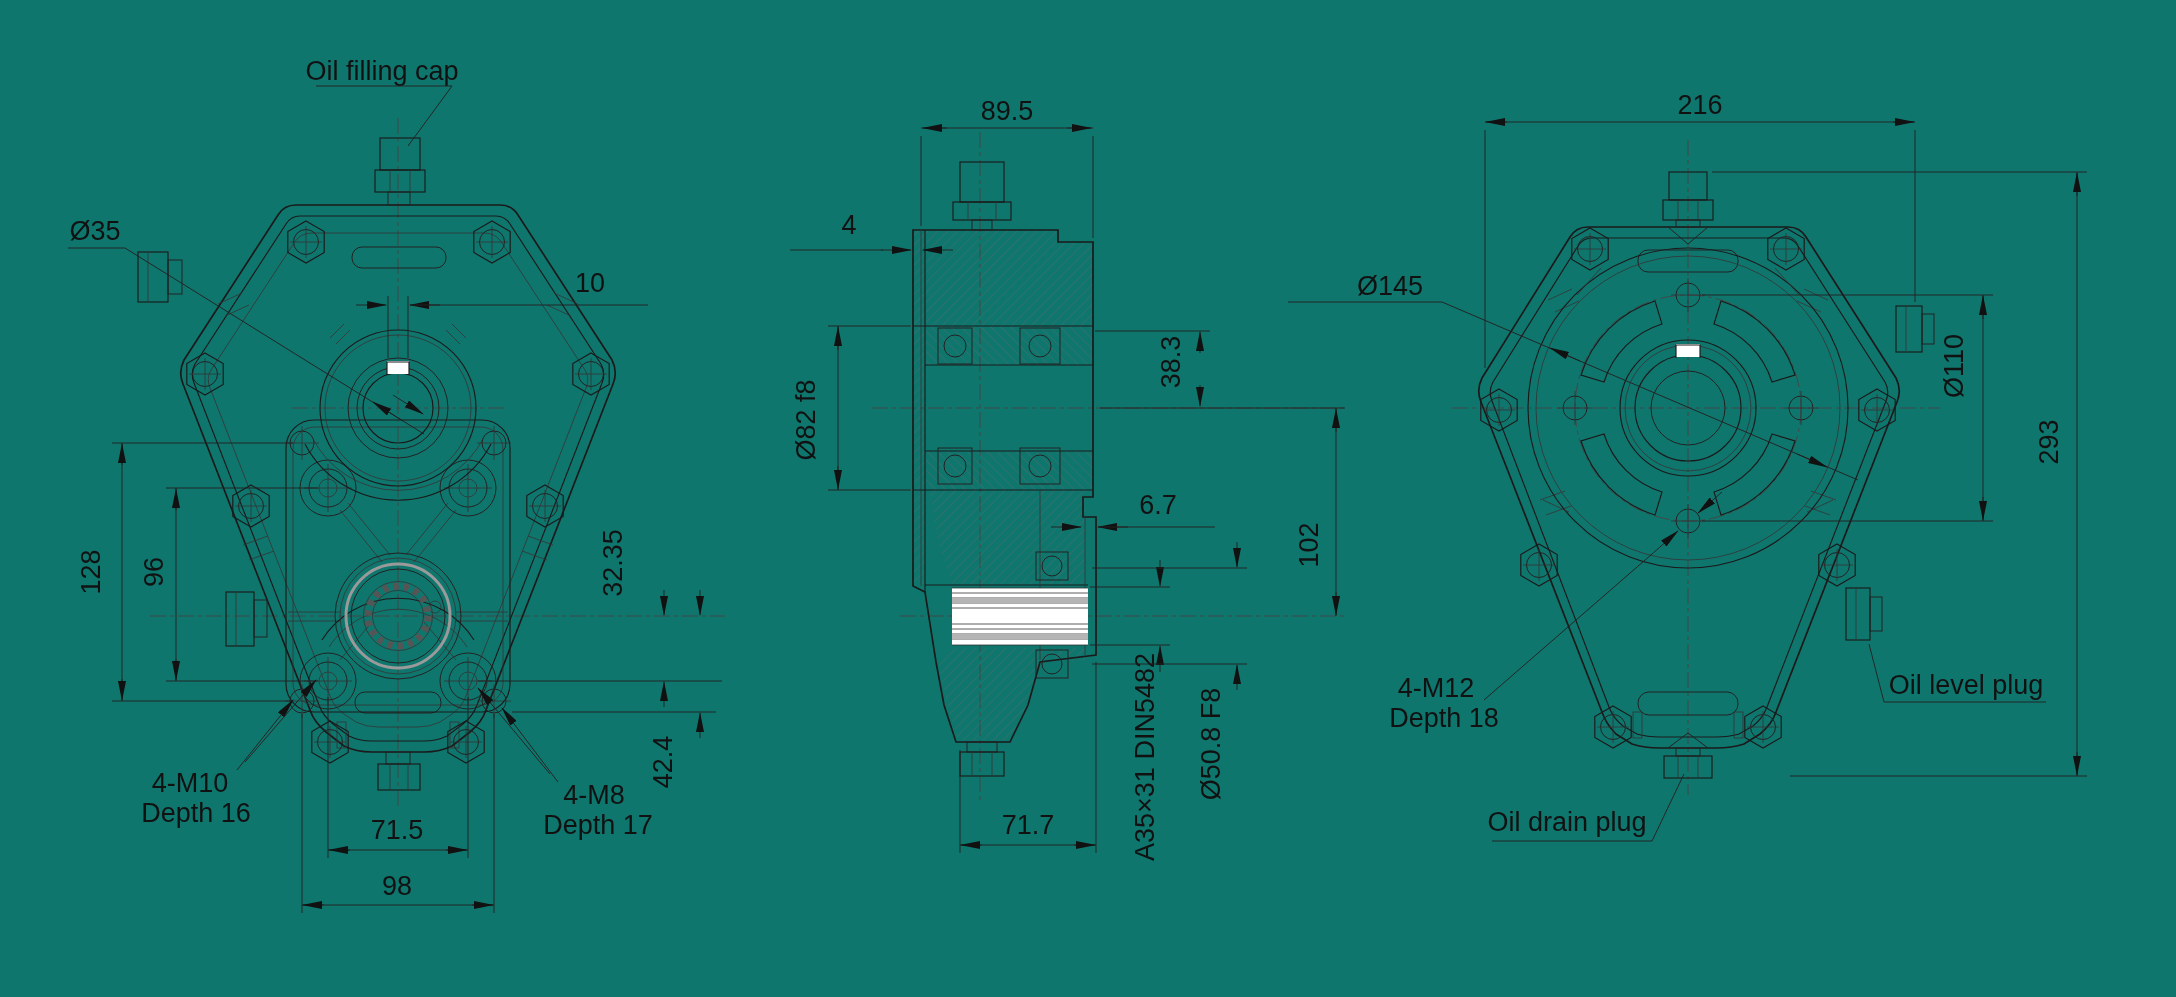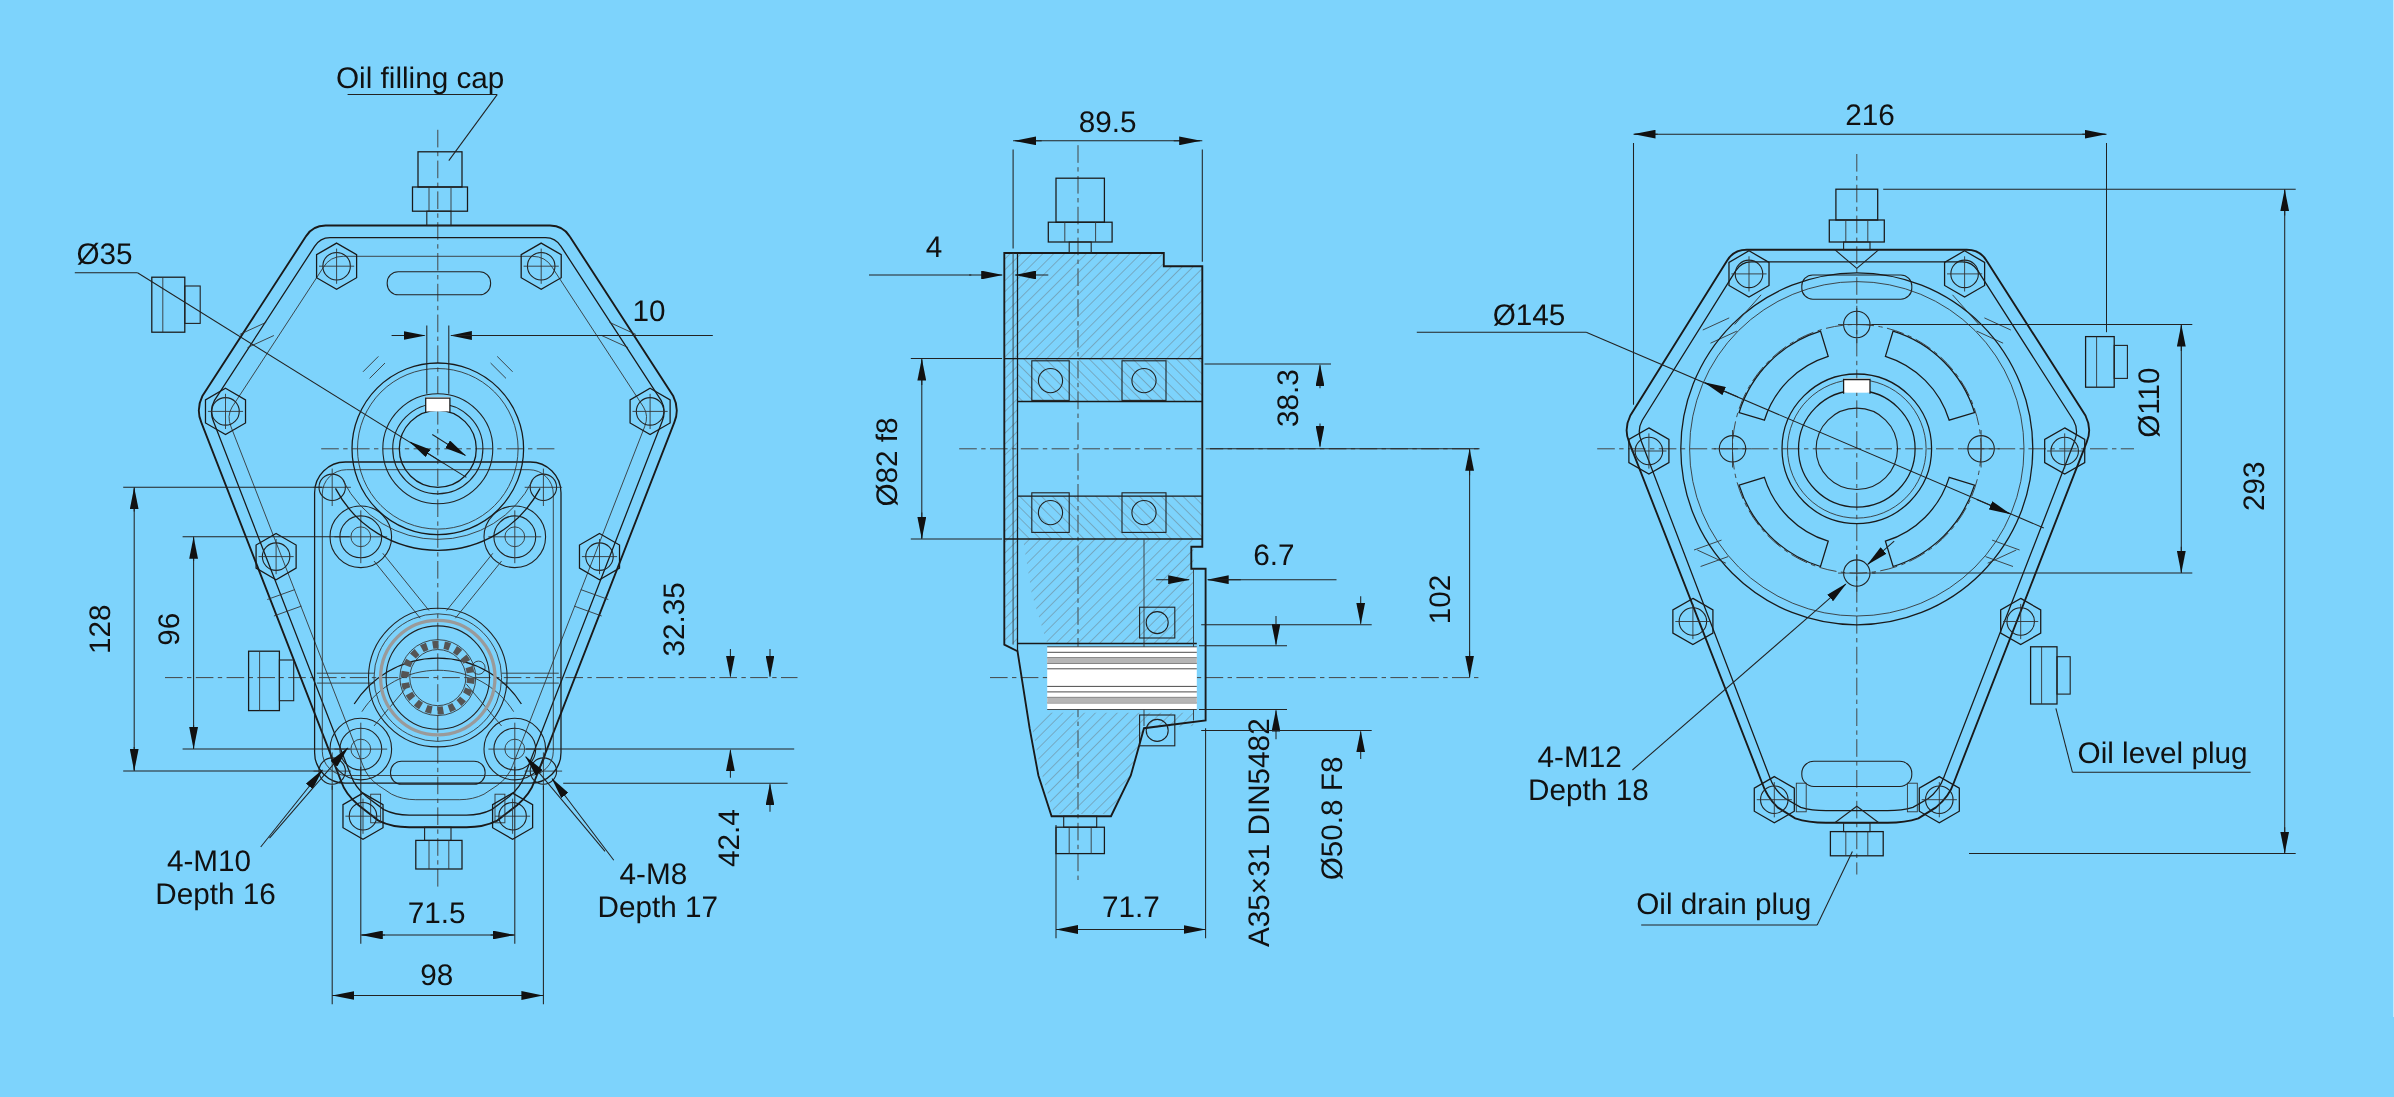--- a/index.html
+++ b/index.html
@@ -1,16 +1,16 @@
 <!DOCTYPE html>
 <html><head>
 <meta charset="utf-8">
 <style>
   html,body{margin:0;padding:0;background:#fff;}
-  .page{width:2176px;height:997px;background:#7dd3fc;position:relative;overflow:hidden;}
+  .page{width:2176px;height:997px;background:#0f766e;position:relative;overflow:hidden;}
   svg{display:block;}
   text{font-family:"Liberation Sans","DejaVu Sans",sans-serif;fill:#111;}
   .dim{font-size:27px;}
   .lbl{font-size:27px;}
   .thin{stroke:#222;stroke-width:1;fill:none;}
   .outline{stroke:#1a1a1a;stroke-width:1.7;fill:none;}
   .mid{stroke:#1a1a1a;stroke-width:1.15;fill:none;}
   .fine{stroke:#333;stroke-width:.8;fill:none;}
   .dimln{stroke:#222;stroke-width:.95;fill:none;}
   .cl{stroke:#444;stroke-width:.9;fill:none;stroke-dasharray:16 4 4 4;}

